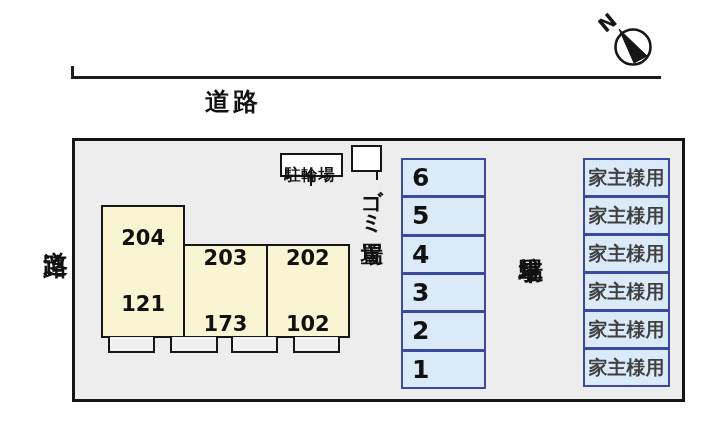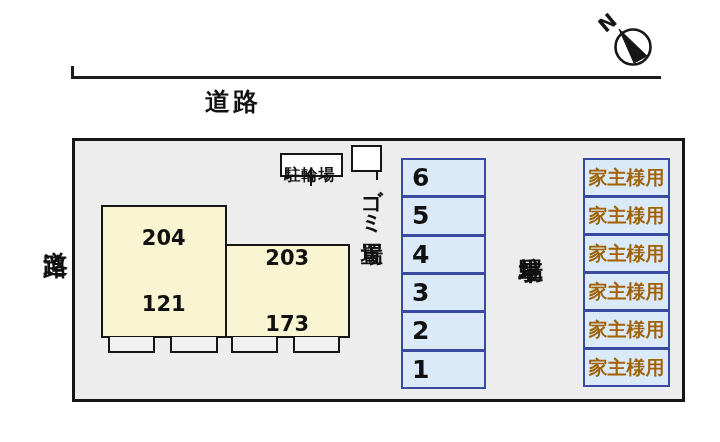--- a/index.html
+++ b/index.html
@@ -96,21 +96,21 @@
   }
 
   
   .owner-col{
     left:508px;top:17px;width:87px;height:229px;
     display:flex;flex-direction:column;
   }
   .owner{
     flex:1;box-sizing:border-box;border:2px solid #3a4aa0;background:#dbeaf8;
     display:flex;align-items:center;justify-content:center;
-    font-size:19px;font-weight:bold;color:#a16207;white-space:nowrap;
+    font-size:19px;font-weight:bold;color:#404040;white-space:nowrap;
   }
   .owner + .owner{margin-top:-1px;}
 </style>
 </head>
 <body>
 
 <div class="stage">
 
   <svg class="compass" viewBox="0 0 70 70" xmlns="http://www.w3.org/2000/svg">
     <circle cx="35" cy="37" r="17.5" fill="none" stroke="#161616" stroke-width="2.6"></circle>
@@ -127,20 +127,24 @@
   <div class="boundary">
 
     <div class="building">
       <div class="unit">
         <span>204</span>
         <span>121</span>
       </div>
       <div class="unit">
         <span>203</span>
         <span>173</span>
+      </div>
+      <div class="unit">
+        <span>202</span>
+        <span>102</span>
       </div>
     </div>
 
     <div class="porch p1"></div>
     <div class="porch p2"></div>
     <div class="porch p3"></div>
     <div class="porch p4"></div>
 
     <div class="bike-box"></div>
     <div class="bike-leader"></div>

